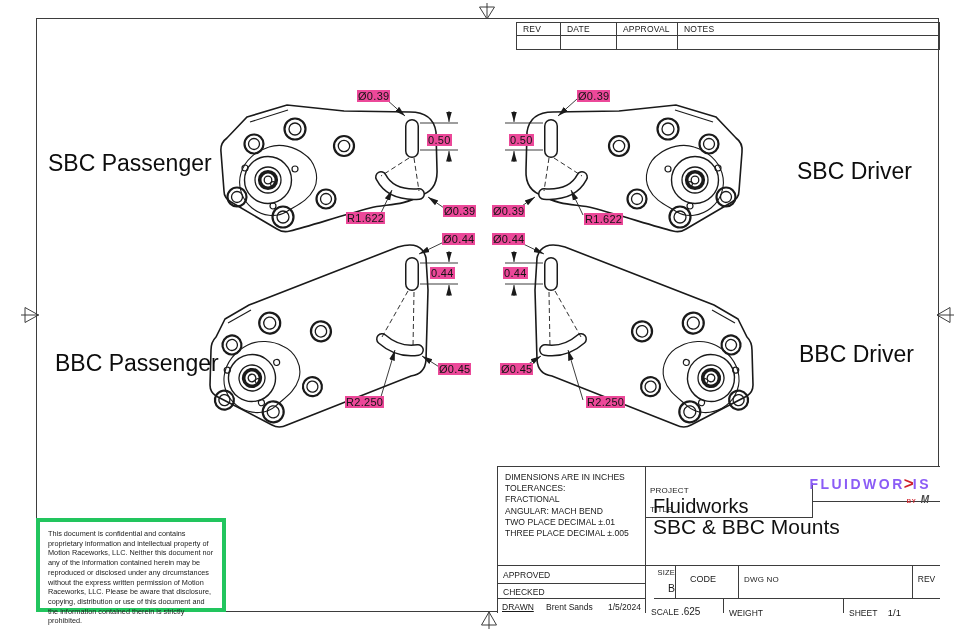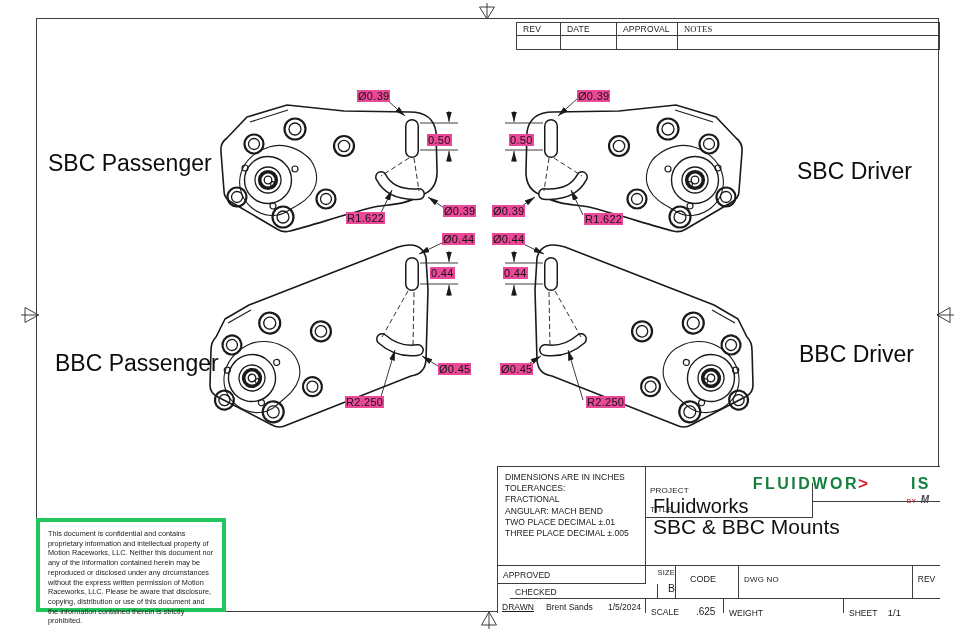--- a/index.html
+++ b/index.html
@@ -10,52 +10,52 @@
   svg.art{left:0;top:0;z-index:2;}
   .dim{position:absolute;font-size:11px;letter-spacing:.3px;background:#ec4899;
        padding:0 1px;white-space:nowrap;z-index:3;color:#141414;}
   .viewlabel{position:absolute;font-size:23px;color:#0d0d0d;white-space:nowrap;z-index:3;}
   
   .revtable{position:absolute;left:516px;top:22px;width:422px;display:grid;
             grid-template-columns:44px 56px 61px 1fr;grid-template-rows:13px 13px;
             border:1px solid #3d3d3d;z-index:3;background:transparent;}
   .revtable .c{border-right:1px solid #3d3d3d;border-bottom:1px solid #3d3d3d;
                font-size:8.5px;padding:1px 0 0 6px;letter-spacing:.2px;}
-  .revtable .c.last{border-right:none;font-family:Liberation Serif, serif;}
+  .revtable .c.last{border-right:none;}
   .revtable .c.bot{border-bottom:none;}
   
   .tblock{position:absolute;left:497px;top:466px;width:442px;height:146px;
           border-left:1px solid #3d3d3d;border-top:1px solid #3d3d3d;z-index:3;background:#fff;}
   .tb{position:absolute;box-sizing:border-box;}
   .bR{border-right:1px solid #3d3d3d;} .bB{border-bottom:1px solid #3d3d3d;}
   .lbl{font-size:8px;color:#222;letter-spacing:.2px;}
   .notes{left:0;top:0;width:148px;height:99px;padding:5px 0 0 7px;}
   .notes div{font-size:8.6px;line-height:11.2px;white-space:nowrap;}
   .approved{left:0;top:99px;width:148px;height:18px;padding:4px 0 0 5px;font-size:8.5px;}
-  .checked{left:12px;top:117px;width:148px;height:15px;padding:3px 0 0 5px;font-size:8.5px;}
+  .checked{left:0;top:117px;width:148px;height:15px;padding:3px 0 0 5px;font-size:8.5px;}
   .drawnrow{left:0;top:132px;width:148px;height:14px;font-size:8.5px;}
   .drawnrow span{position:absolute;top:3px;}
   .project{left:148px;top:16px;width:167px;height:35px;}
   .project .big{position:absolute;left:7px;top:12px;font-size:20px;color:#111;}
   .logobox{left:315px;top:0;width:127px;height:35px;}
   .titlebox{left:148px;top:35px;width:294px;height:64px;}
   .titlebox .big{position:absolute;left:7px;top:13px;font-size:21px;color:#111;}
   .sizebox{left:156px;top:99px;width:22px;height:33px;text-align:right;}
   .sizebox .v{font-size:10.5px;margin-top:5px;}
   .codebox{left:170px;top:99px;width:71px;height:33px;text-align:center;padding-top:2px;}
   .dwgbox{left:241px;top:99px;width:174px;height:33px;padding:2px 0 0 5px;}
   .revbox{left:415px;top:99px;width:27px;height:33px;text-align:center;padding-top:2px;}
   .scalebox{left:148px;top:132px;width:78px;height:14px;padding:2px 0 0 5px;}
-  .scalebox .v{font-size:10px;margin-left:17px;}
+  .scalebox .v{font-size:10px;margin-left:2px;}
   .weightbox{left:226px;top:132px;width:120px;height:14px;padding:3px 0 0 5px;}
   .sheetbox{left:346px;top:132px;width:96px;height:14px;padding:3px 0 0 5px;}
   .inlinelbl{font-size:8.5px;}
   
   .logorow{position:absolute;right:9px;top:7px;white-space:nowrap;}
-  .logorow .lw{font-size:16px;font-weight:bold;letter-spacing:2.5px;color:#15803d;margin-left:44px;}
+  .logorow .lw{font-size:14px;font-weight:bold;letter-spacing:2.5px;color:#8b5cf6;}
   .logorow .lk{font-size:17px;font-weight:900;color:#d0202a;margin:0 -1px;}
   .byrow{position:absolute;right:11px;top:22px;}
   .byrow .by{font-size:6px;font-weight:bold;color:#d0202a;letter-spacing:.5px;}
   .byrow .mk{font-size:10px;font-weight:900;font-style:italic;color:#4a4a4a;}
   
   .conf{position:absolute;left:36px;top:518px;width:190px;height:94px;
         border:4px solid #22c55e;box-sizing:border-box;padding:7px 8px;z-index:3;background:#fff;}
   .conf div{font-size:7.3px;line-height:9.7px;color:#222;}
 </style>
 </head>

